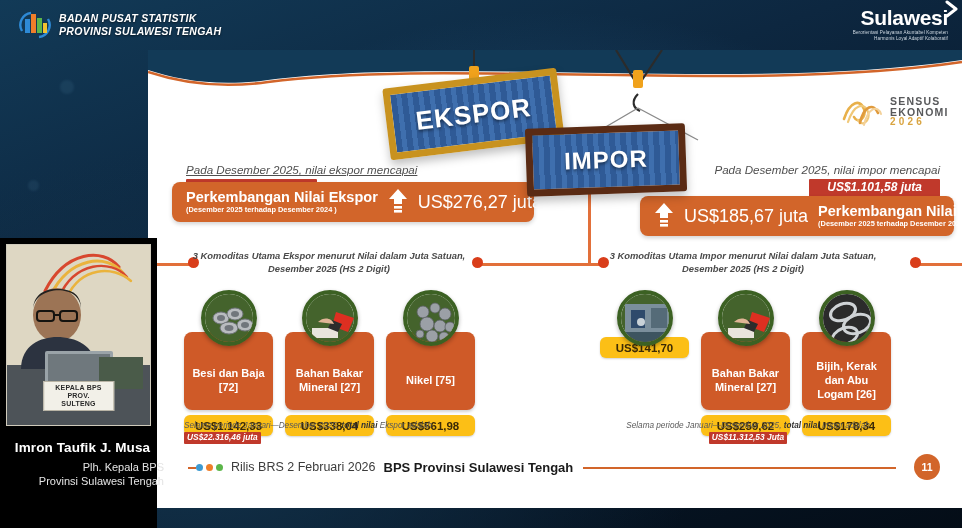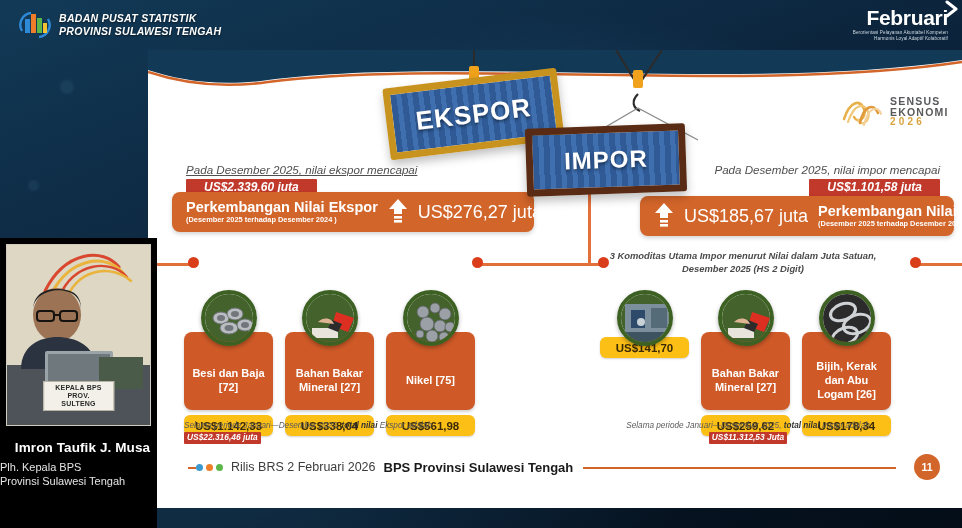--- a/index.html
+++ b/index.html
@@ -96,21 +96,21 @@
     display: inline-block; background: #c0392b; color: #fff; font-weight: bold;
     font-style: italic; padding: 1px 18px 2px; font-size: 12px; margin-top: 2px;
     border-radius: 1px;
   }
 
   .pillbar {
     position: absolute; height: 40px; background: #d2652a; border-radius: 8px;
     display: flex; align-items: center; gap: 10px; padding: 0 14px;
     box-shadow: 0 2px 4px rgba(0,0,0,.18);
   }
-  #pill-ekspor { left: 24px; top: 142px; width: 362px; }
+  #pill-ekspor { left: 24px; top: 132px; width: 362px; }
   #pill-impor  { right: 8px;  top: 146px; width: 314px; }
   .pill-label { color: #fff; }
   .pill-label .big { font-size: 14.5px; font-weight: bold; line-height: 16px; white-space: nowrap; }
   .pill-label .small { font-size: 7.4px; font-weight: bold; line-height: 10px; white-space: nowrap; }
   .pill-value { color: #fff; font-size: 18px; font-weight: normal; white-space: nowrap; }
   .uparrow { width: 20px; height: 26px; flex: 0 0 20px; }
 
   
   .rail { position: absolute; background: #e2703a; }
   .dot { position: absolute; width: 11px; height: 11px; border-radius: 50%; background: #d93d1a; }
@@ -187,21 +187,21 @@
     background: #d9d3c0; overflow: hidden; border: 1px solid #cfcabb;
   }
   #nameplate {
     position: absolute; left: 50%; transform: translateX(-50%); bottom: 14px;
     background: #f2f0e8; border: 1px solid #b9b4a5; padding: 2px 8px;
     font-size: 7px; font-weight: bold; color: #2a2a2a; text-align: center; line-height: 8px;
     white-space: pre-line; letter-spacing: .2px;
   }
   #speaker-name { position: absolute; left: 0; width: 165px; top: 202px; text-align: center;
     color: #fff; font-size: 13.5px; font-weight: bold; letter-spacing: .1px; }
-  #speaker-role { position: absolute; left: 0; width: 164px; top: 222px; text-align: left;
+  #speaker-role { position: absolute; left: 0; width: 164px; top: 222px; text-align: right;
     color: #e4e4e4; font-size: 11px; line-height: 14px; white-space: pre-line; }
 </style>
 </head>
 <body>
 
 <div id="stage">
 
   <div class="bokeh" style="left:300px;top:120px;width:9px;height:9px"></div>
   <div class="bokeh" style="left:60px;top:80px;width:14px;height:14px"></div>
   <div class="bokeh" style="left:105px;top:300px;width:7px;height:7px"></div>
@@ -219,21 +219,21 @@
         <rect x="19" y="9" width="5" height="15" fill="#5cb64a"></rect>
         <rect x="25" y="14" width="4" height="10" fill="#f2c230"></rect>
       </svg>
       <div id="bps-text">
         <div>BADAN PUSAT STATISTIK</div>
         <div>PROVINSI SULAWESI TENGAH</div>
       </div>
     </div>
     <div id="berakhlak">
       <div id="ber-title">
-        <span>Februari</span>
+        <span>Sulawesi</span>
         <svg class="chev" width="14" height="18" viewBox="0 0 14 18">
           <path d="M2 2 L11 9 L2 16" fill="none" stroke="#ffffff" stroke-width="3" stroke-linecap="round" stroke-linejoin="round"></path>
         </svg>
       </div>
       <div id="ber-sub">Berorientasi Pelayanan Akuntabel Kompeten
 Harmonis Loyal Adaptif Kolaboratif</div>
     </div>
   </div>
 
   <div id="slide">
@@ -317,20 +317,21 @@
 
     <div class="rail" style="left:0px;  top:213px; width:46px; height:3px;"></div>
     <div class="rail" style="left:325px;top:213px; width:130px;height:3px;"></div>
     <div class="rail" style="left:768px;top:213px; width:46px; height:3px;"></div>
     <div class="rail" style="left:440px;top:140px; width:3px; height:76px;"></div>
     <div class="dot" style="left:40px; top:207px;"></div>
     <div class="dot" style="left:324px;top:207px;"></div>
     <div class="dot" style="left:450px;top:207px;"></div>
     <div class="dot" style="left:762px;top:207px;"></div>
 
+    <div class="sect-title" id="st-ekspor">3 Komoditas Utama Ekspor menurut Nilai dalam Juta Satuan, Desember 2025 (HS 2 Digit)</div>
     <div class="sect-title" id="st-impor">3 Komoditas Utama Impor menurut Nilai dalam Juta Satuan, Desember 2025 (HS 2 Digit)</div>
 
     <div class="cardrow" id="row-ekspor">
 
       <div class="card">
         <div class="card-head">
           <div class="icon-circle">
             <svg viewBox="0 0 56 56" width="56" height="56">
               <rect width="56" height="56" fill="#44632c"></rect>
               <g fill="#b9bcc0" stroke="#6e7378" stroke-width="1">

